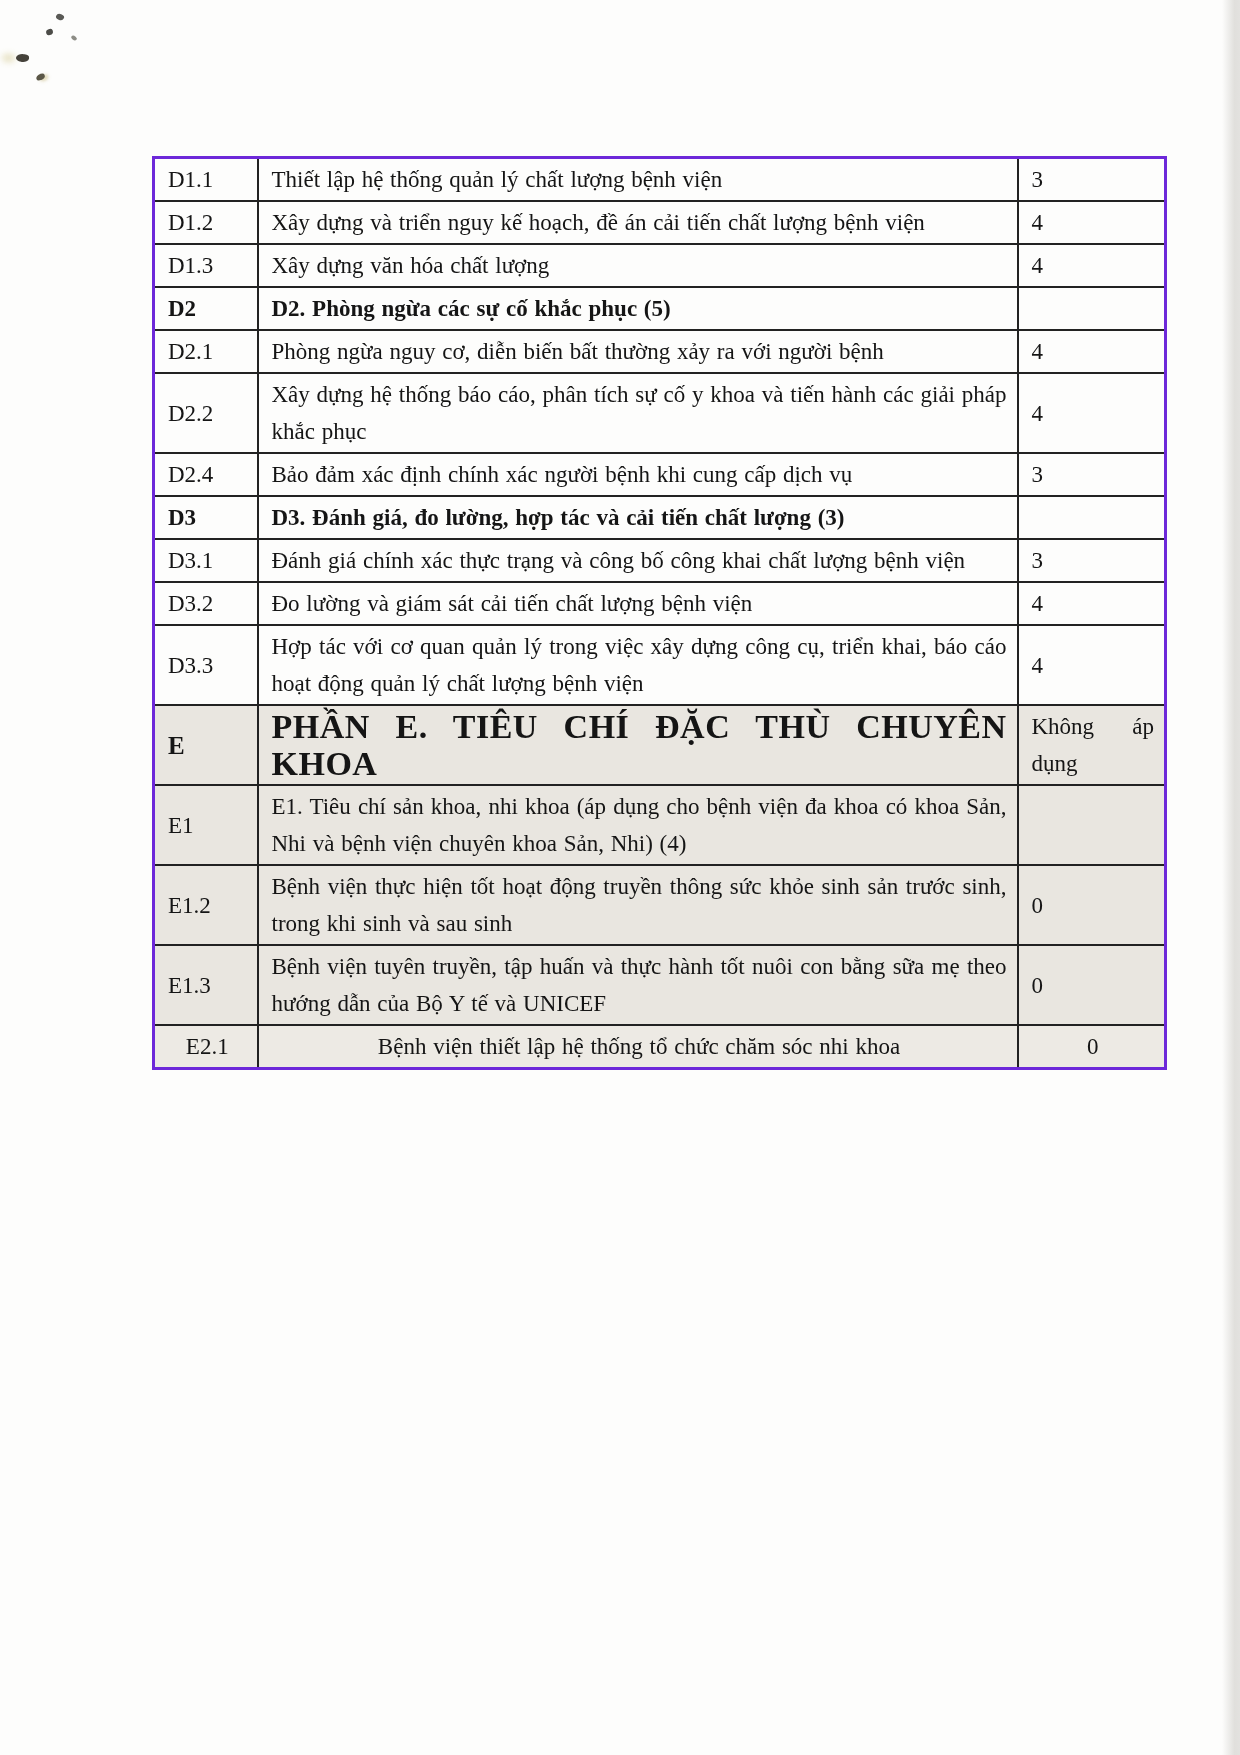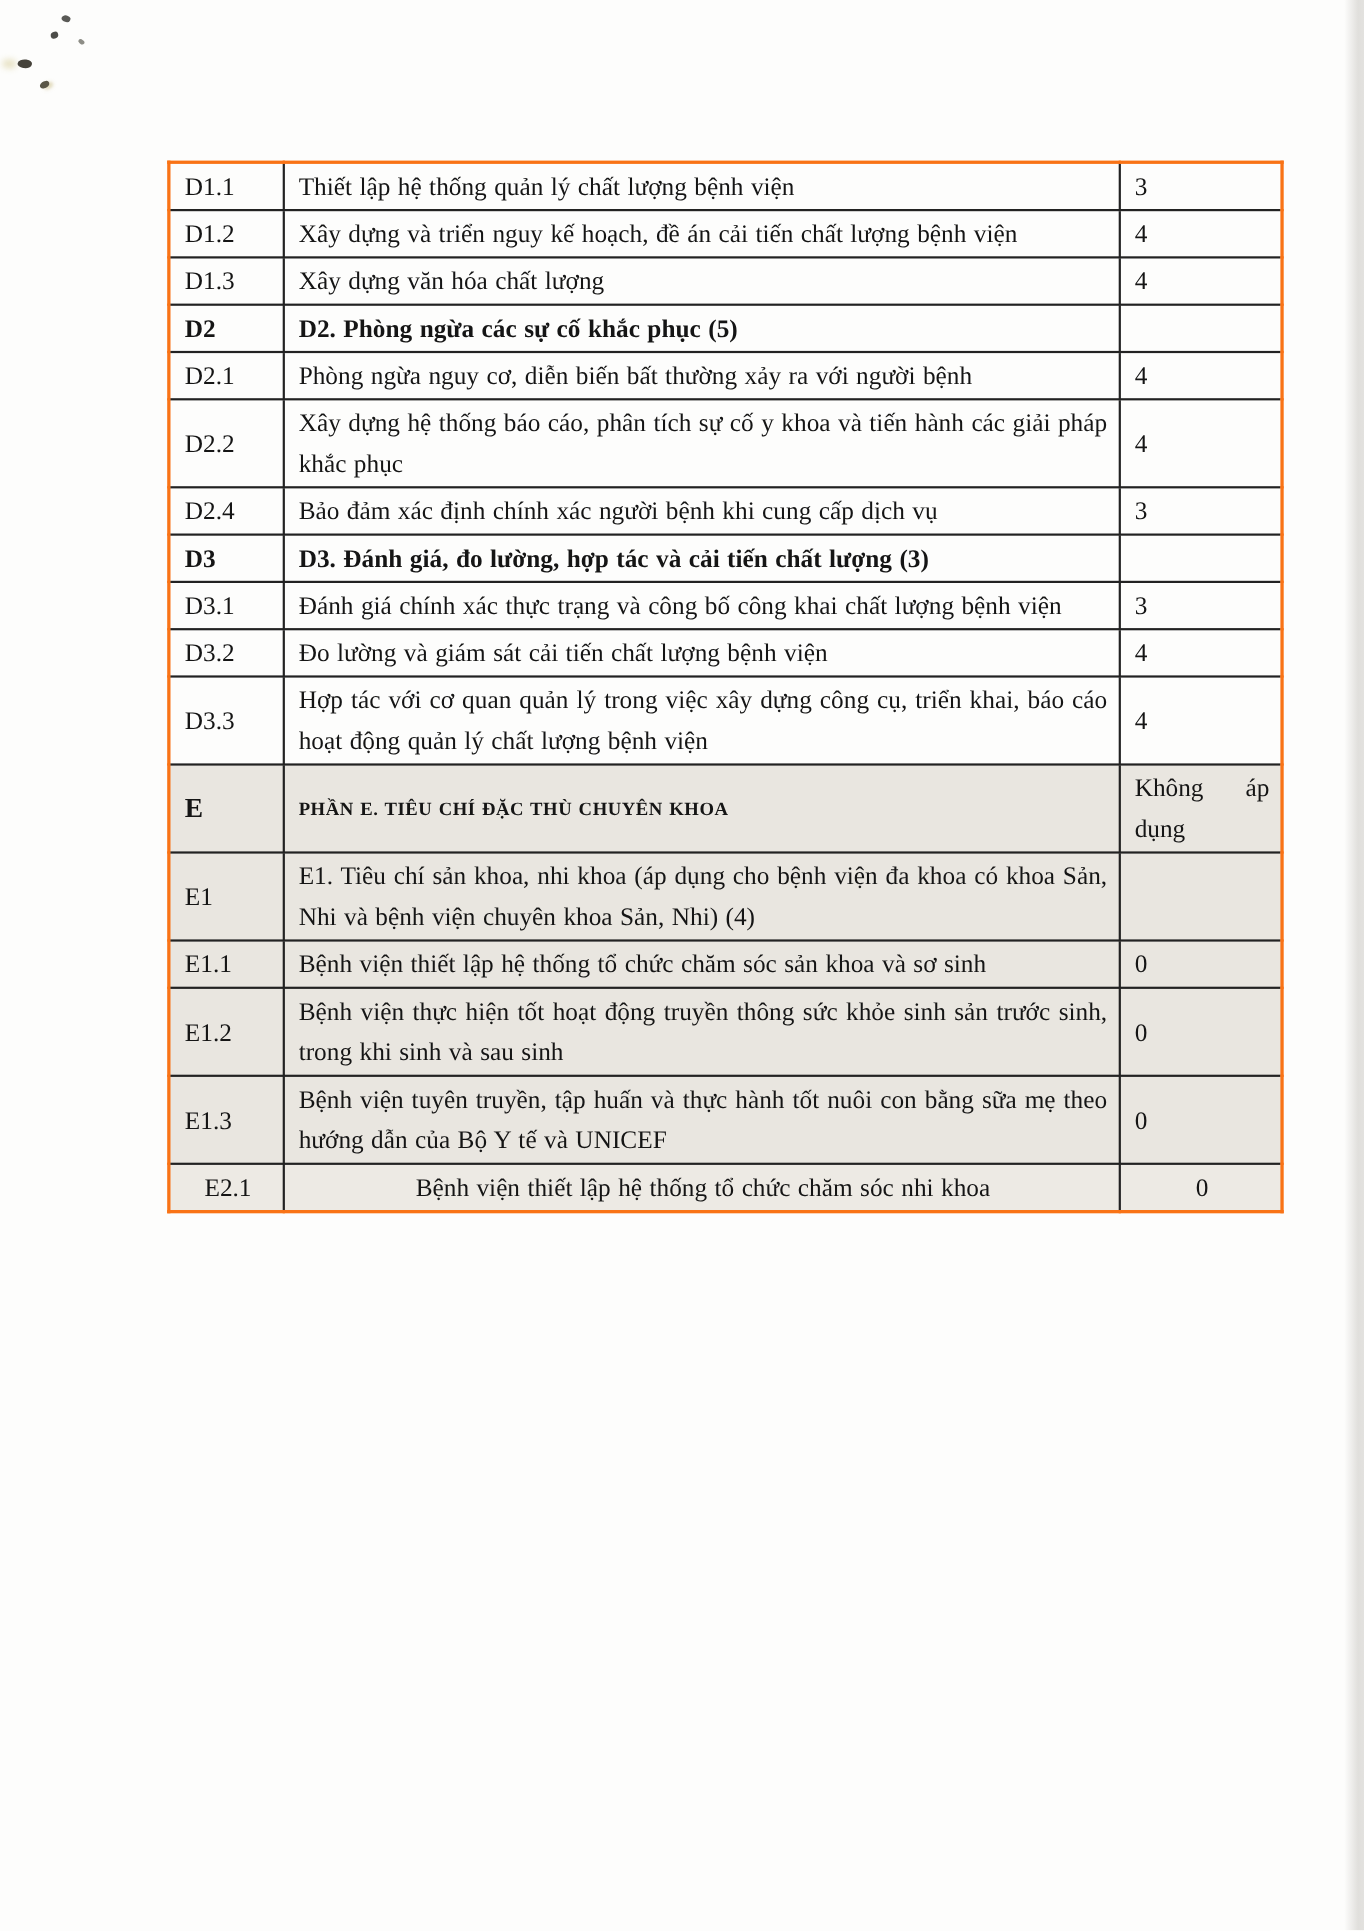--- a/index.html
+++ b/index.html
@@ -14,43 +14,43 @@
     background: #fdfdfc;
     overflow: hidden;
     font-family: "Liberation Serif", "DejaVu Serif", serif;
     color: #151515;
   }
 
   
   table.criteria {
     position: absolute;
     left: 152px;
-    top: 146px;
+    top: 156px;
     width: 1012px;
     border-collapse: collapse;
     table-layout: fixed;
-    border: 3px solid #f97316;
+    border: 3px solid #6d28d9;
   }
   table.criteria td {
     border: 2px solid #222222;
     vertical-align: middle;
     font-size: 23px;
     line-height: 37px;
     padding: 2px 10px 2px 13px;
     word-spacing: 1px;
     background: #fdfdfc;
   }
   td.col-id   { text-align: left; }
   td.col-text { text-align: justify; }
   td.col-score{ text-align: justify; }
 
   tr.section td { font-weight: bold; }
 
   tr.part-header td.col-id   { font-weight: bold; font-size: 25px; }
-  tr.part-header td.col-text { font-weight: bold; font-size: 17px; letter-spacing: 0.5px; }
+  tr.part-header td.col-text { font-weight: bold; font-size: 34px; letter-spacing: 0.5px; }
   tr.part-header td.col-score{ font-weight: normal; }
 
   tr.shaded td,
   tr.part-header td { background: #e9e6e0; }
   tr.shaded-light td { background: #edeae4; text-align: center; }
 
   
   .speck {
     position: absolute;
     border-radius: 60% 40% 55% 45%;
@@ -152,25 +152,20 @@
           <td class="col-id">E</td>
           <td class="col-text">PHẦN E. TIÊU CHÍ ĐẶC THÙ CHUYÊN KHOA</td>
           <td class="col-score">Không áp dụng</td>
         </tr>
         <tr class="shaded">
           <td class="col-id">E1</td>
           <td class="col-text">E1. Tiêu chí sản khoa, nhi khoa (áp dụng cho bệnh viện đa khoa có khoa Sản, Nhi và bệnh viện chuyên khoa Sản, Nhi) (4)</td>
           <td class="col-score"></td>
         </tr>
         <tr class="shaded">
-          <td class="col-id">E1.1</td>
-          <td class="col-text">Bệnh viện thiết lập hệ thống tổ chức chăm sóc sản khoa và sơ sinh</td>
-          <td class="col-score">0</td>
-        </tr>
-        <tr class="shaded">
           <td class="col-id">E1.2</td>
           <td class="col-text">Bệnh viện thực hiện tốt hoạt động truyền thông sức khỏe sinh sản trước sinh, trong khi sinh và sau sinh</td>
           <td class="col-score">0</td>
         </tr>
         <tr class="shaded">
           <td class="col-id">E1.3</td>
           <td class="col-text">Bệnh viện tuyên truyền, tập huấn và thực hành tốt nuôi con bằng sữa mẹ theo hướng dẫn của Bộ Y tế và UNICEF</td>
           <td class="col-score">0</td>
         </tr>
         <tr class="shaded-light">

